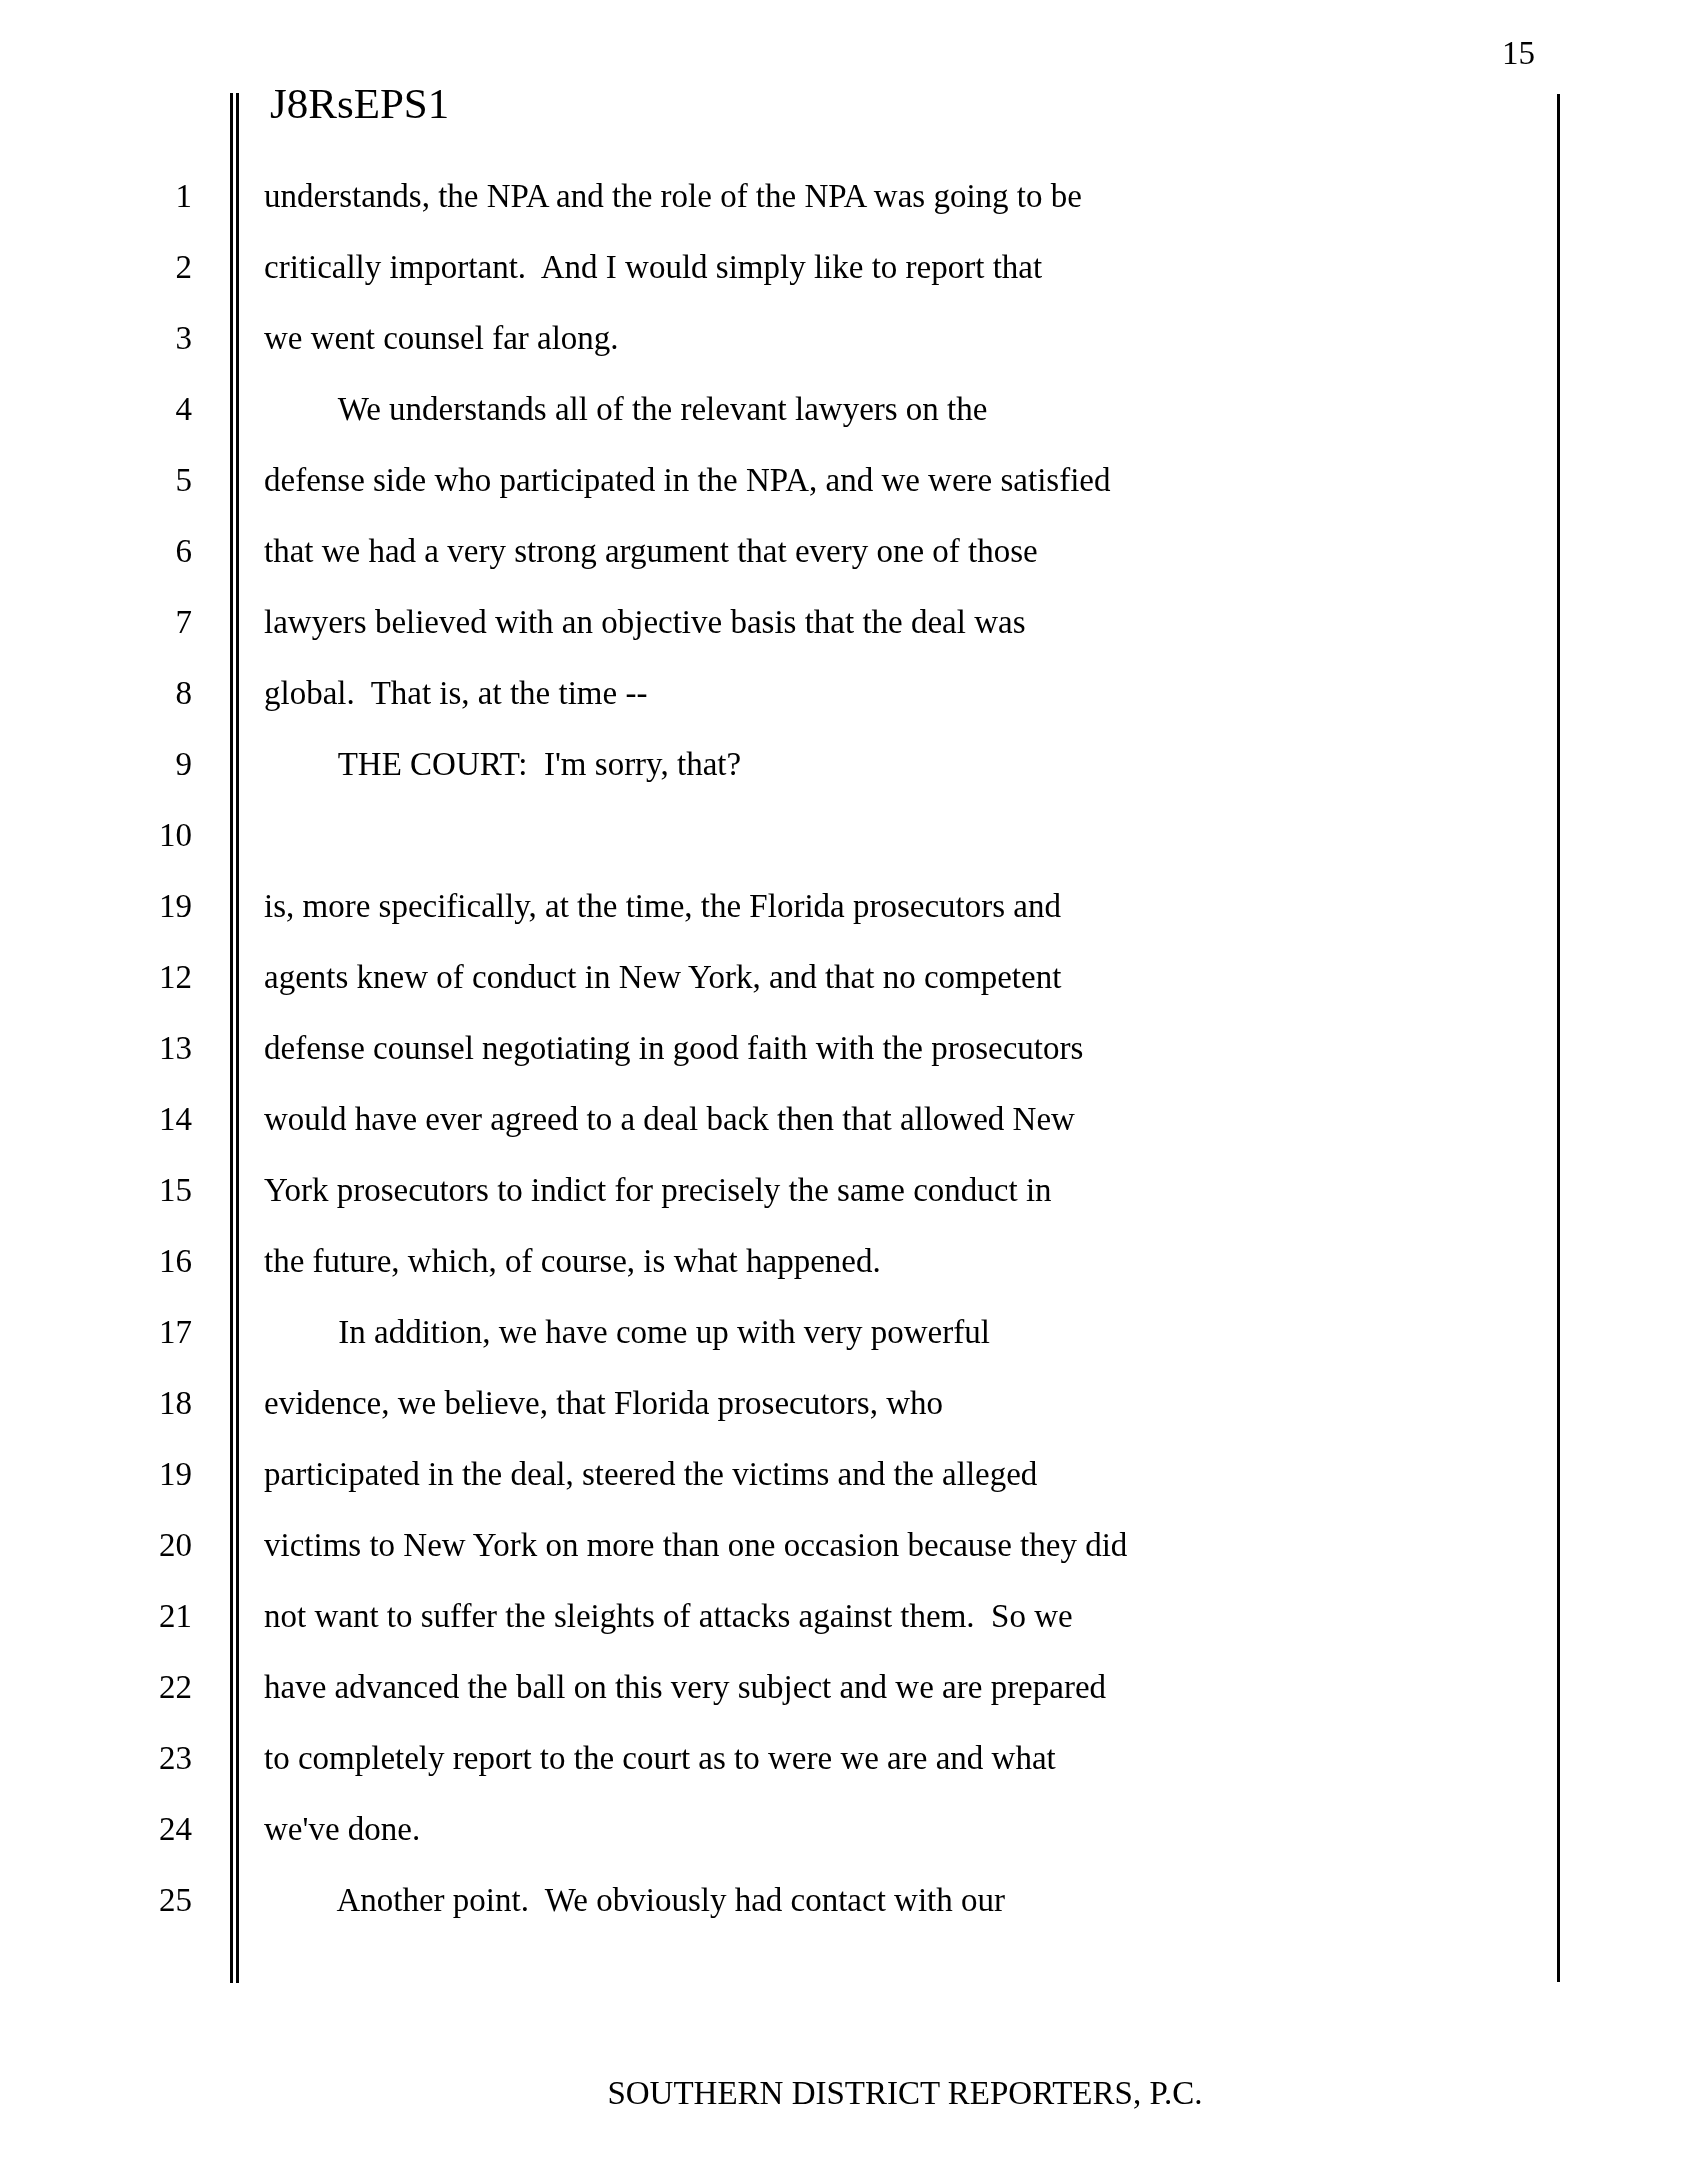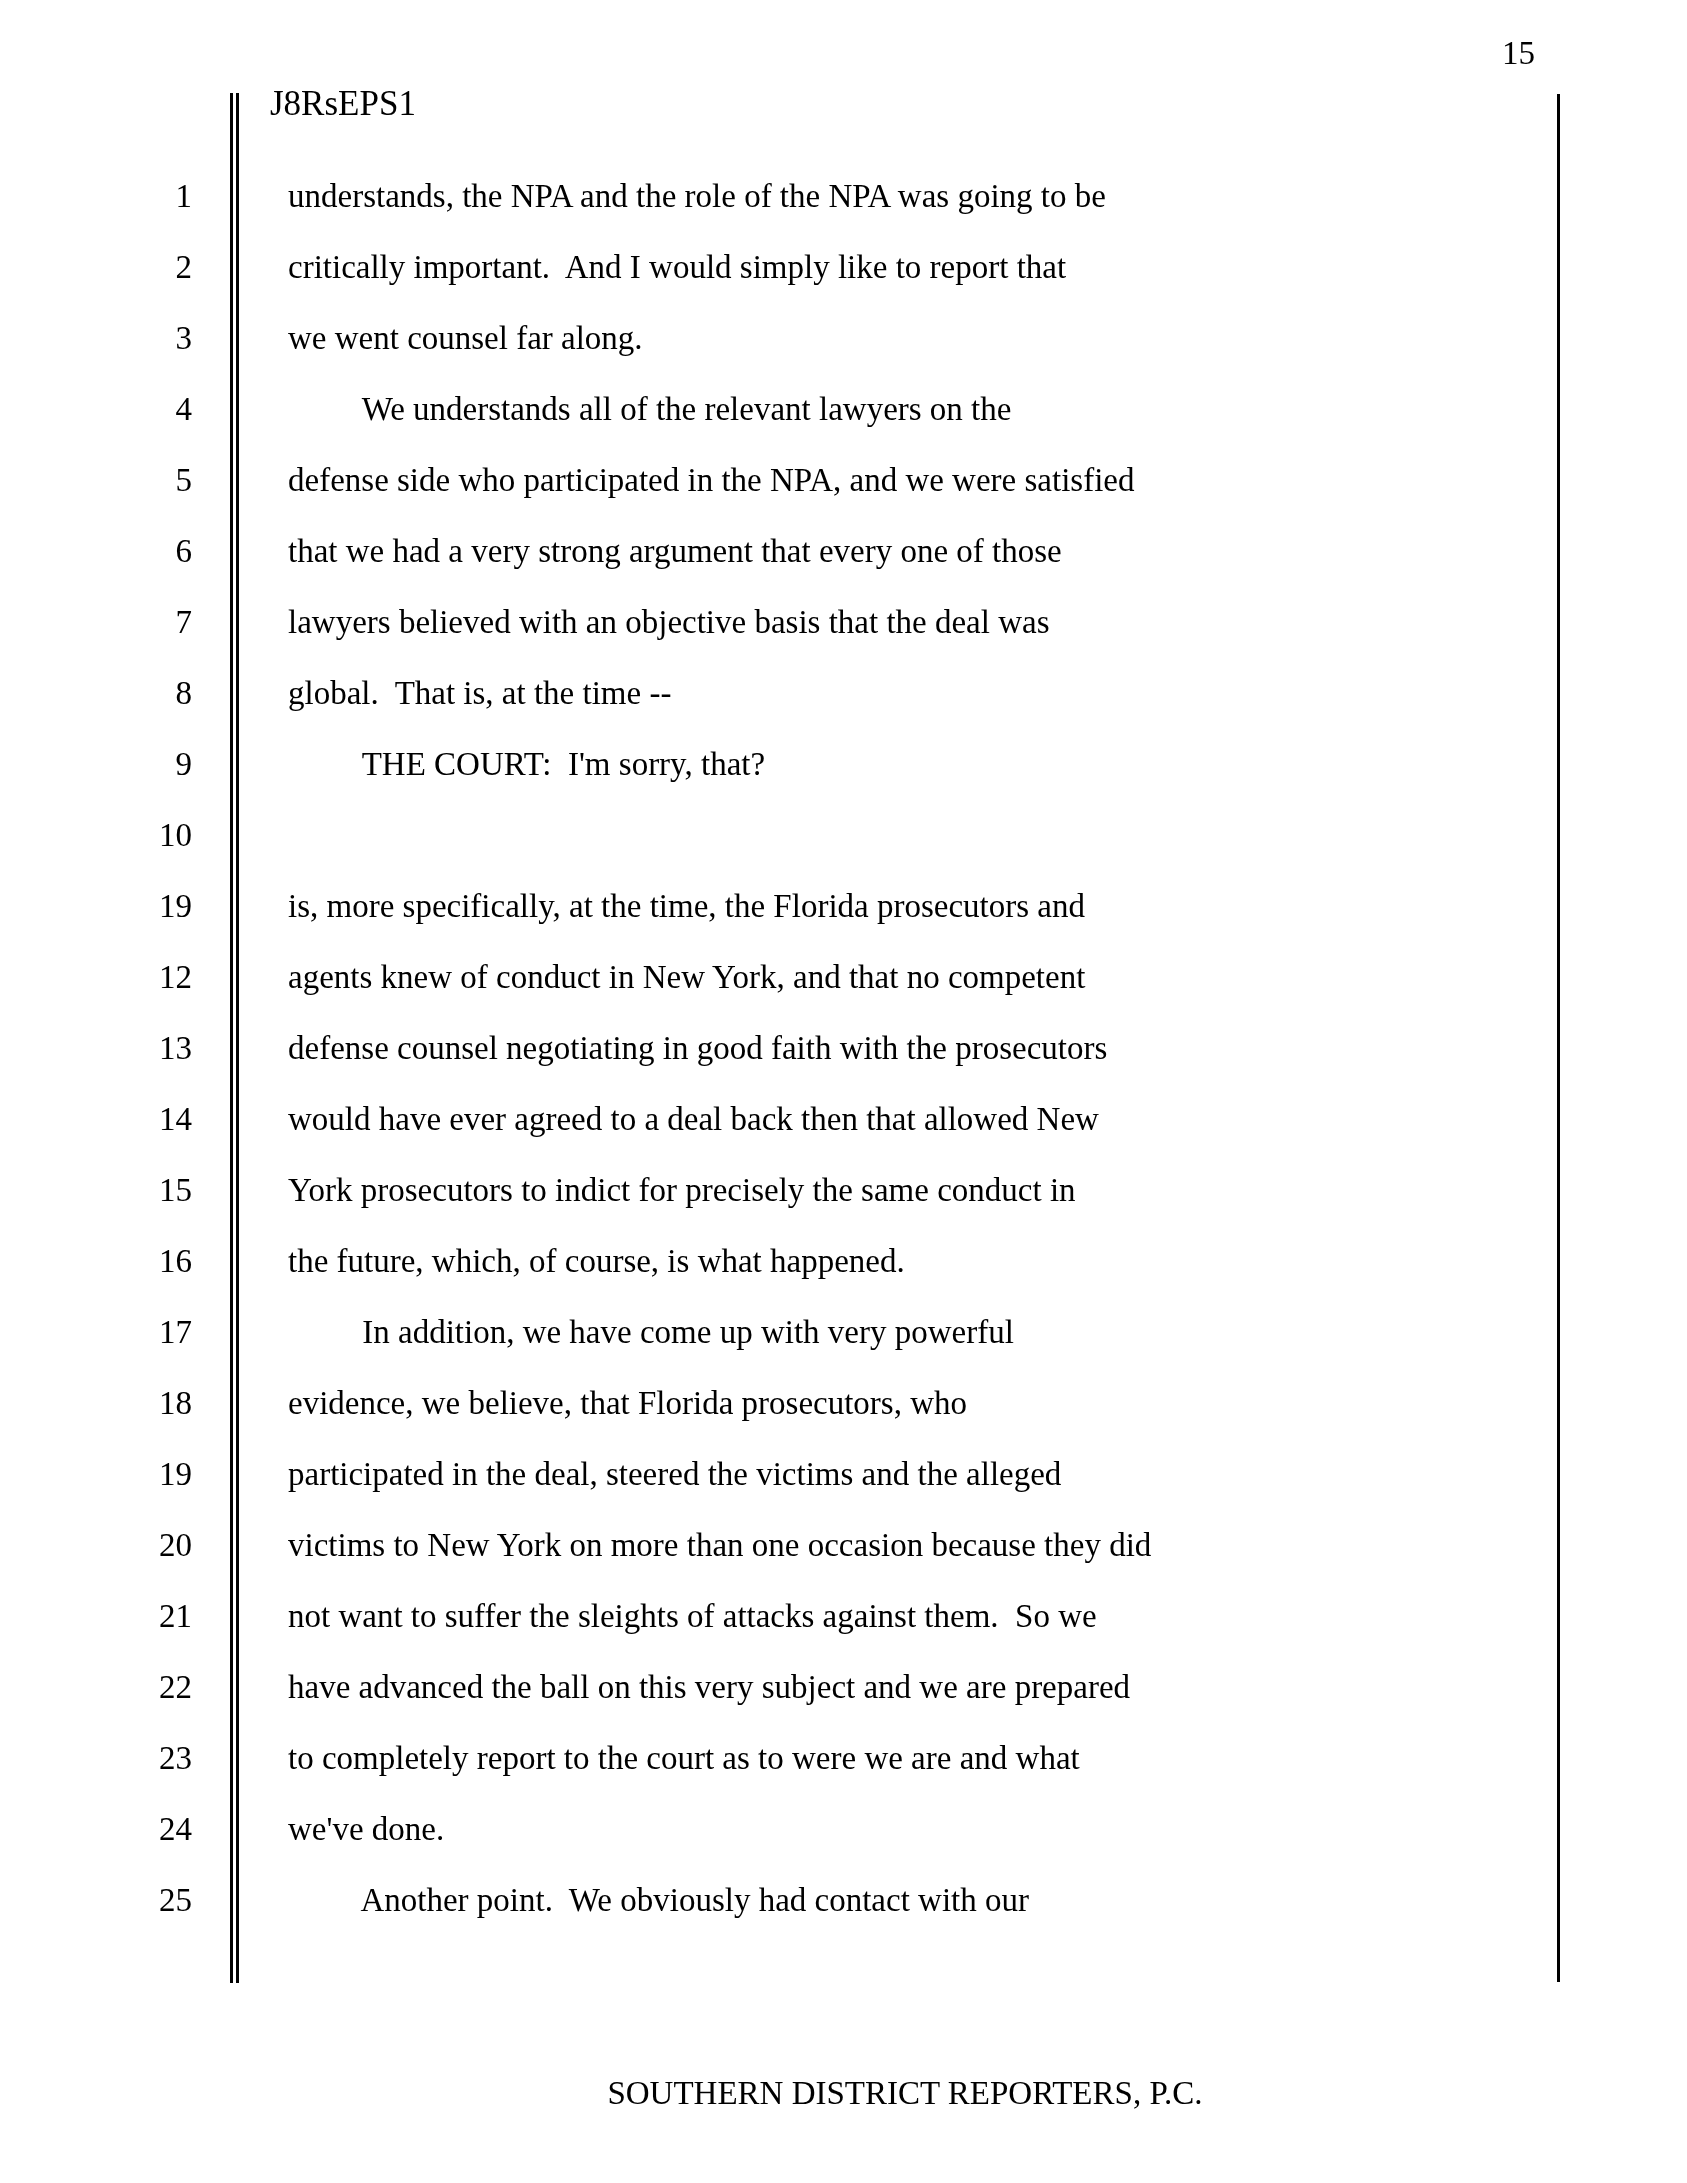--- a/index.html
+++ b/index.html
@@ -23,21 +23,21 @@
     width: 146px;
     text-align: right;
     font-size: 33px;
     line-height: 38px;
     white-space: pre;
   }
   .header-id {
     position: absolute;
     top: 85px;
     left: 270px;
-    font-size: 35px;
+    font-size: 43px;
     line-height: 38px;
     white-space: pre;
     text-align: right;
   }
   .vrule {
     position: absolute;
     width: 2.6px;
     background: #000000;
   }
   #rule-l1 { left: 230px; top: 93px; height: 1890px; }
@@ -55,21 +55,21 @@
     line-height: 71px;
     font-size: 33px;
   }
   .lnum {
     flex: 0 0 93px;
     width: 93px;
     text-align: right;
     white-space: pre;
   }
   .ltext {
-    margin-left: 96px;
+    margin-left: 72px;
     white-space: pre;
   }
   .footer {
     position: absolute;
     left: 270px;
     top: 2003px;
     width: 1270px;
     text-align: center;
     font-size: 33px;
     line-height: 36px;

